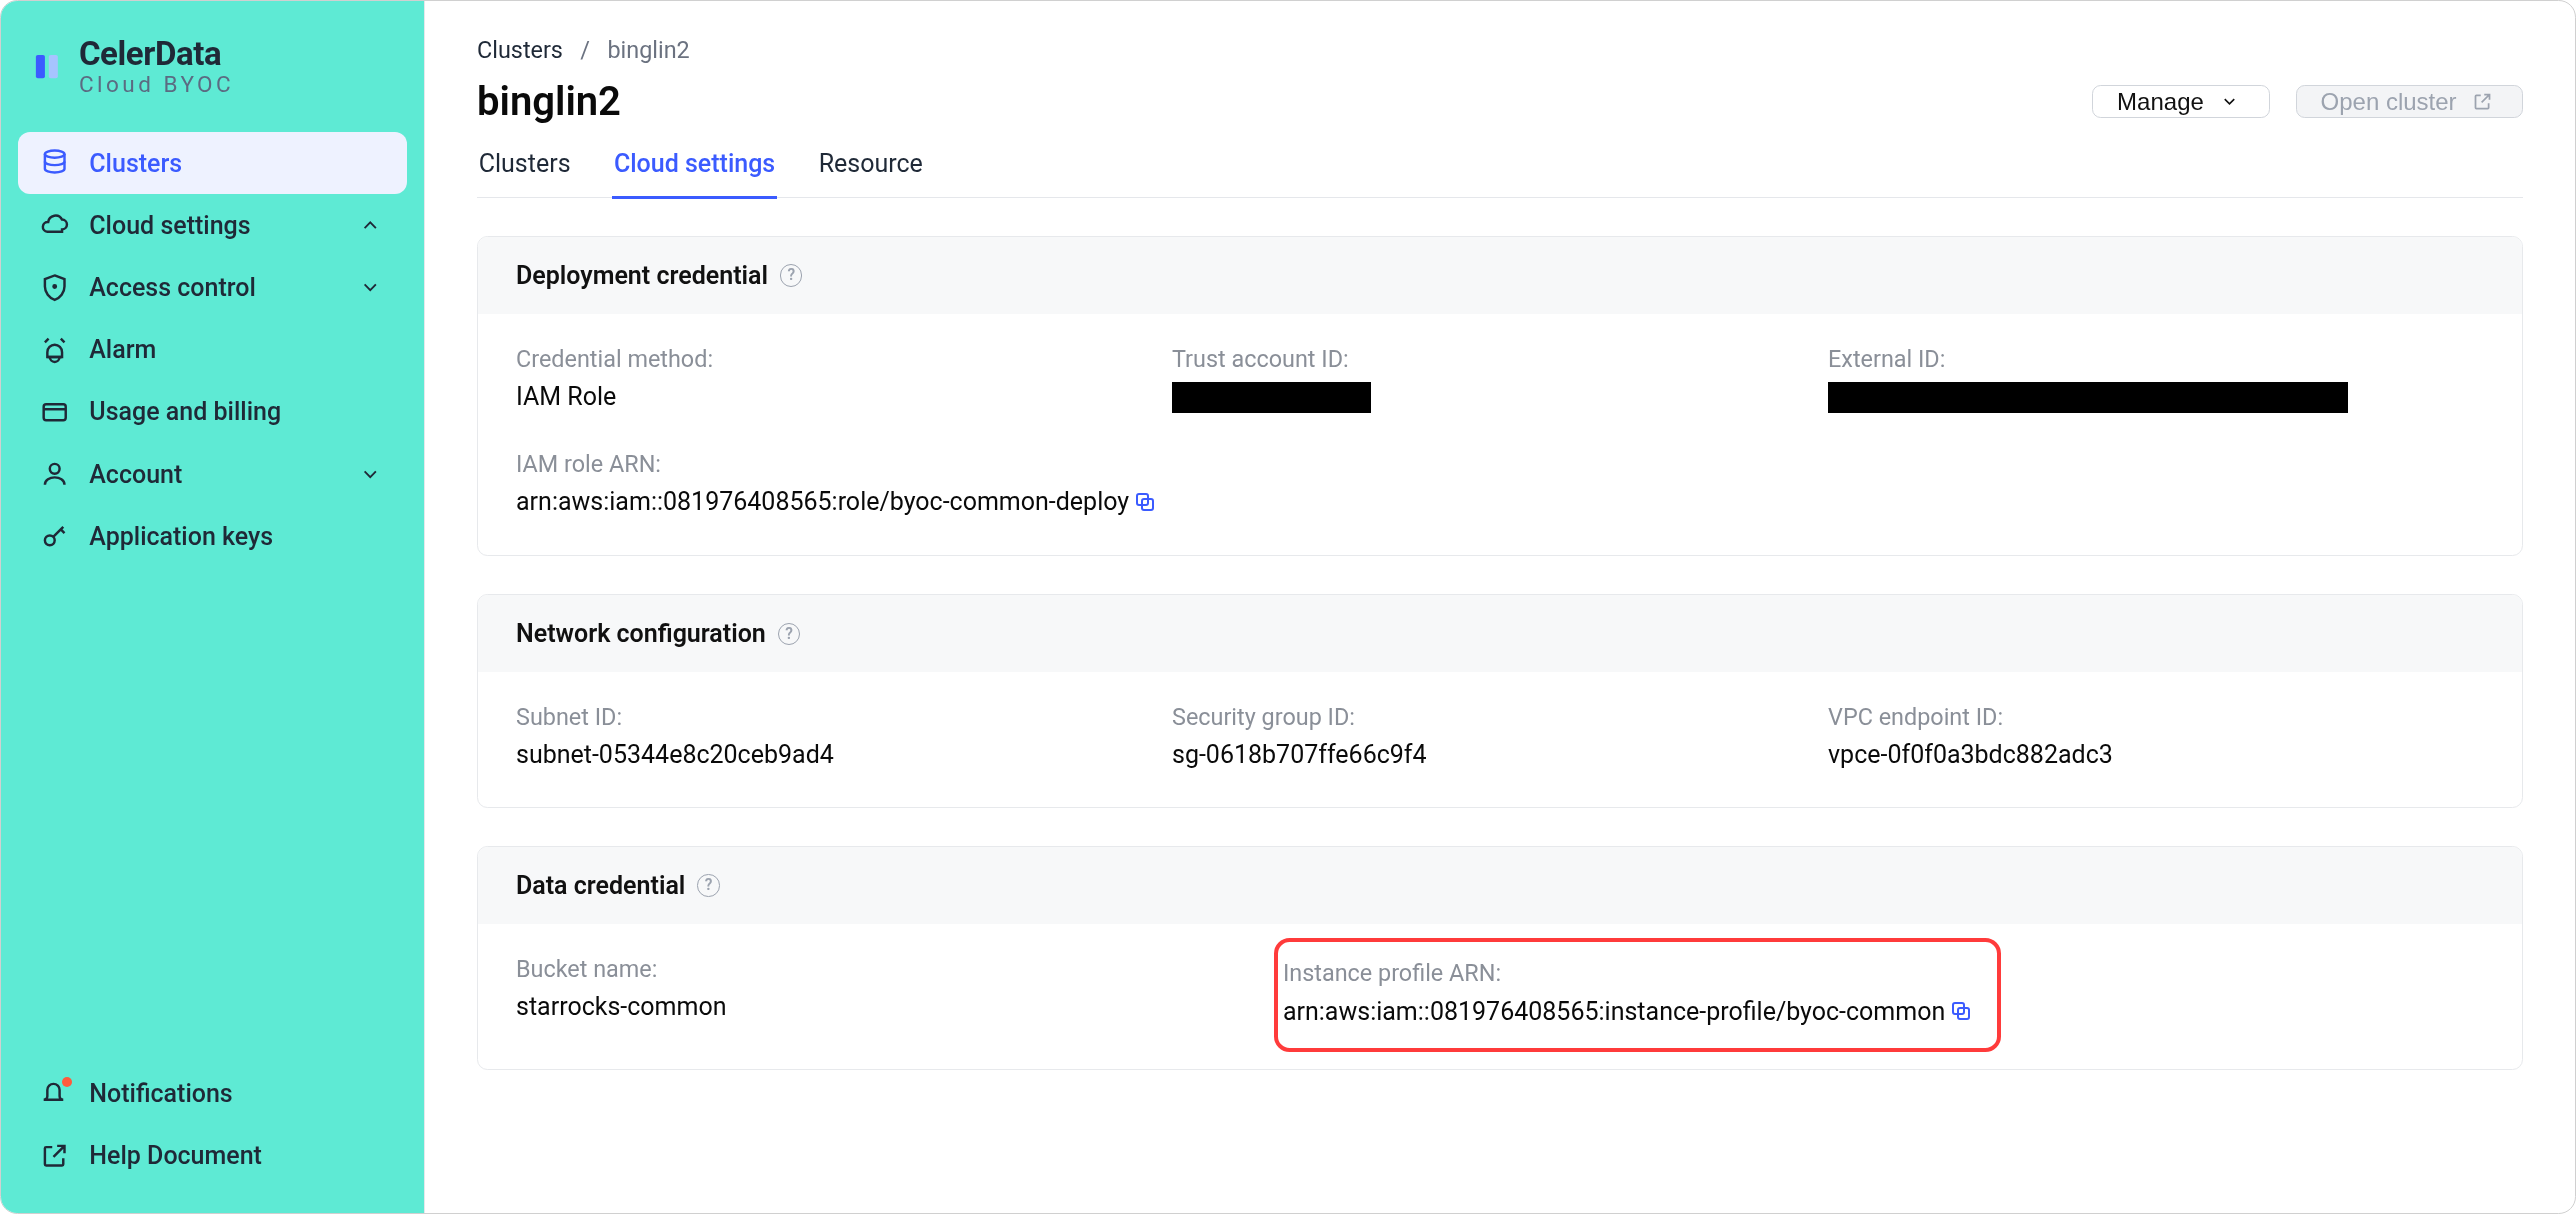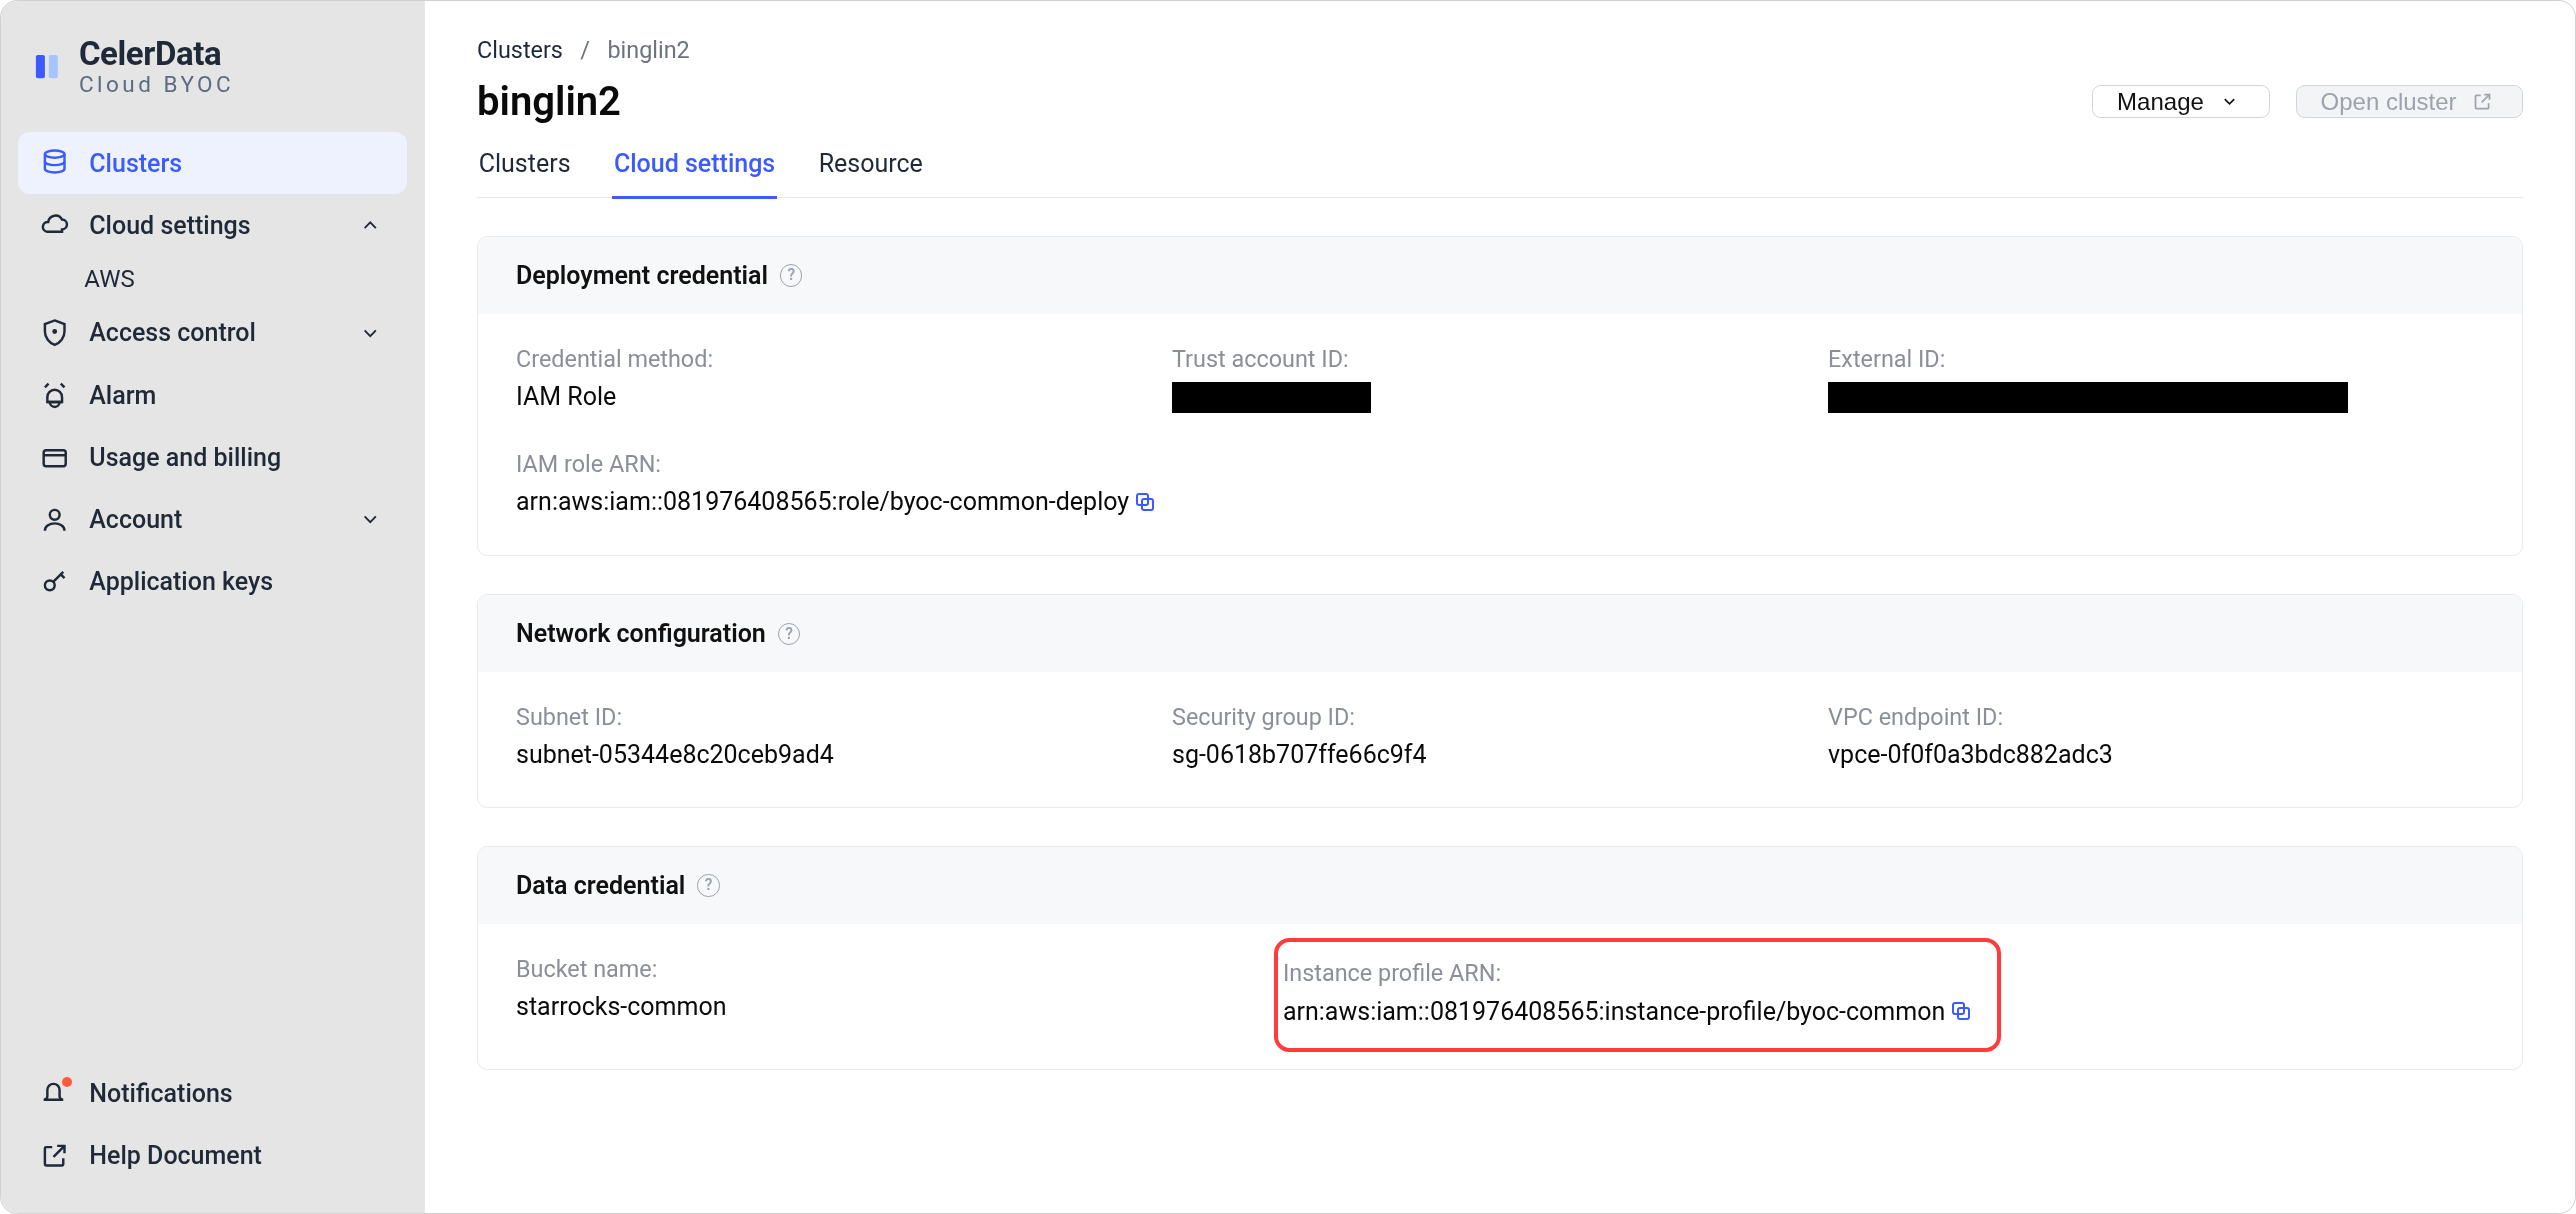--- a/index.html
+++ b/index.html
@@ -1,18 +1,18 @@
 <!DOCTYPE html>
 <html style="font-size:14px"><head>
 <meta charset="utf-8">
 <style>
 * { box-sizing: border-box; margin: 0; padding: 0; }
 body { font-family: -apple-system, BlinkMacSystemFont, "Segoe UI", Roboto, sans-serif; background: #fff; color: #0a0a0a; font-size: 24px; }
 .app { display: flex; width: 2576px; height: 1214px; border: 1.7px solid #d0d0d0; border-radius: 17.3px; overflow: hidden; }
-.sidebar { width: 424px; background: #e5e5e5; border-right: 0.9px solid #e5e7eb; display: flex; flex-direction: column; padding: 35px 17.3px 26px 17.3px; }
+.sidebar { width: 424px; background: #5eead4; border-right: 0.9px solid #e5e7eb; display: flex; flex-direction: column; padding: 35px 17.3px 26px 17.3px; }
 .logo-row { display: flex; align-items: center; gap: 15.6px; padding-left: 14px; margin-bottom: 35px; }
 .logo-icon { width: 49px; height: 49px; }
 .logo-text { display: flex; flex-direction: column; line-height: 1.1; }
 .logo-brand { font-size: 33px; font-weight: 700; color: #1f2937; letter-spacing: -0.4px; }
 .logo-sub { font-size: 22.5px; color: #5b6b82; letter-spacing: 3.5px; }
 .nav { flex: 1; }
 .nav-item { display: flex; align-items: center; gap: 19px; padding: 15.6px 21px; border-radius: 12px; cursor: pointer; color: #1f2937; font-size: 25px; font-weight: 500; }
 .nav-item.active { background: #eef2ff; color: #3b5bff; }
 .nav-item .chev { margin-left: auto; }
 .nav-sub { padding-left: 66px; font-size: 24px; color: #1f2937; padding-top: 8.7px; padding-bottom: 8.7px; cursor: pointer; }
@@ -81,23 +81,20 @@
               <path d="M18 15a4 4 0 000-8 6 6 0 00-11.3 2A4 4 0 006 17h12z"></path>
             </svg>
           </span>
         <span>Cloud settings</span>
         <span class="icon chev">
             <svg viewBox="0 0 24 24" width="22.5" height="22.5" fill="none" stroke="#1f2937" stroke-width="2">
               <path d="M6 15l6-6 6 6"></path>
             </svg>
           </span>
       </div>
-      <div class="nav-sub">
-        <span>AWS</span>
-      </div>
       <div class="nav-item">
         <span class="icon">
             <svg viewBox="0 0 24 24" width="29.4" height="29.4" fill="none" stroke="#1f2937" stroke-width="2">
               <path d="M12 2l8 3v6c0 5-3.5 9.5-8 11-4.5-1.5-8-6-8-11V5l8-3z"></path>
               <circle cx="12" cy="11" r="1" fill="#1f2937"></circle>
             </svg>
           </span>
         <span>Access control</span>
         <span class="icon chev">
             <svg viewBox="0 0 24 24" width="22.5" height="22.5" fill="none" stroke="#1f2937" stroke-width="2">

